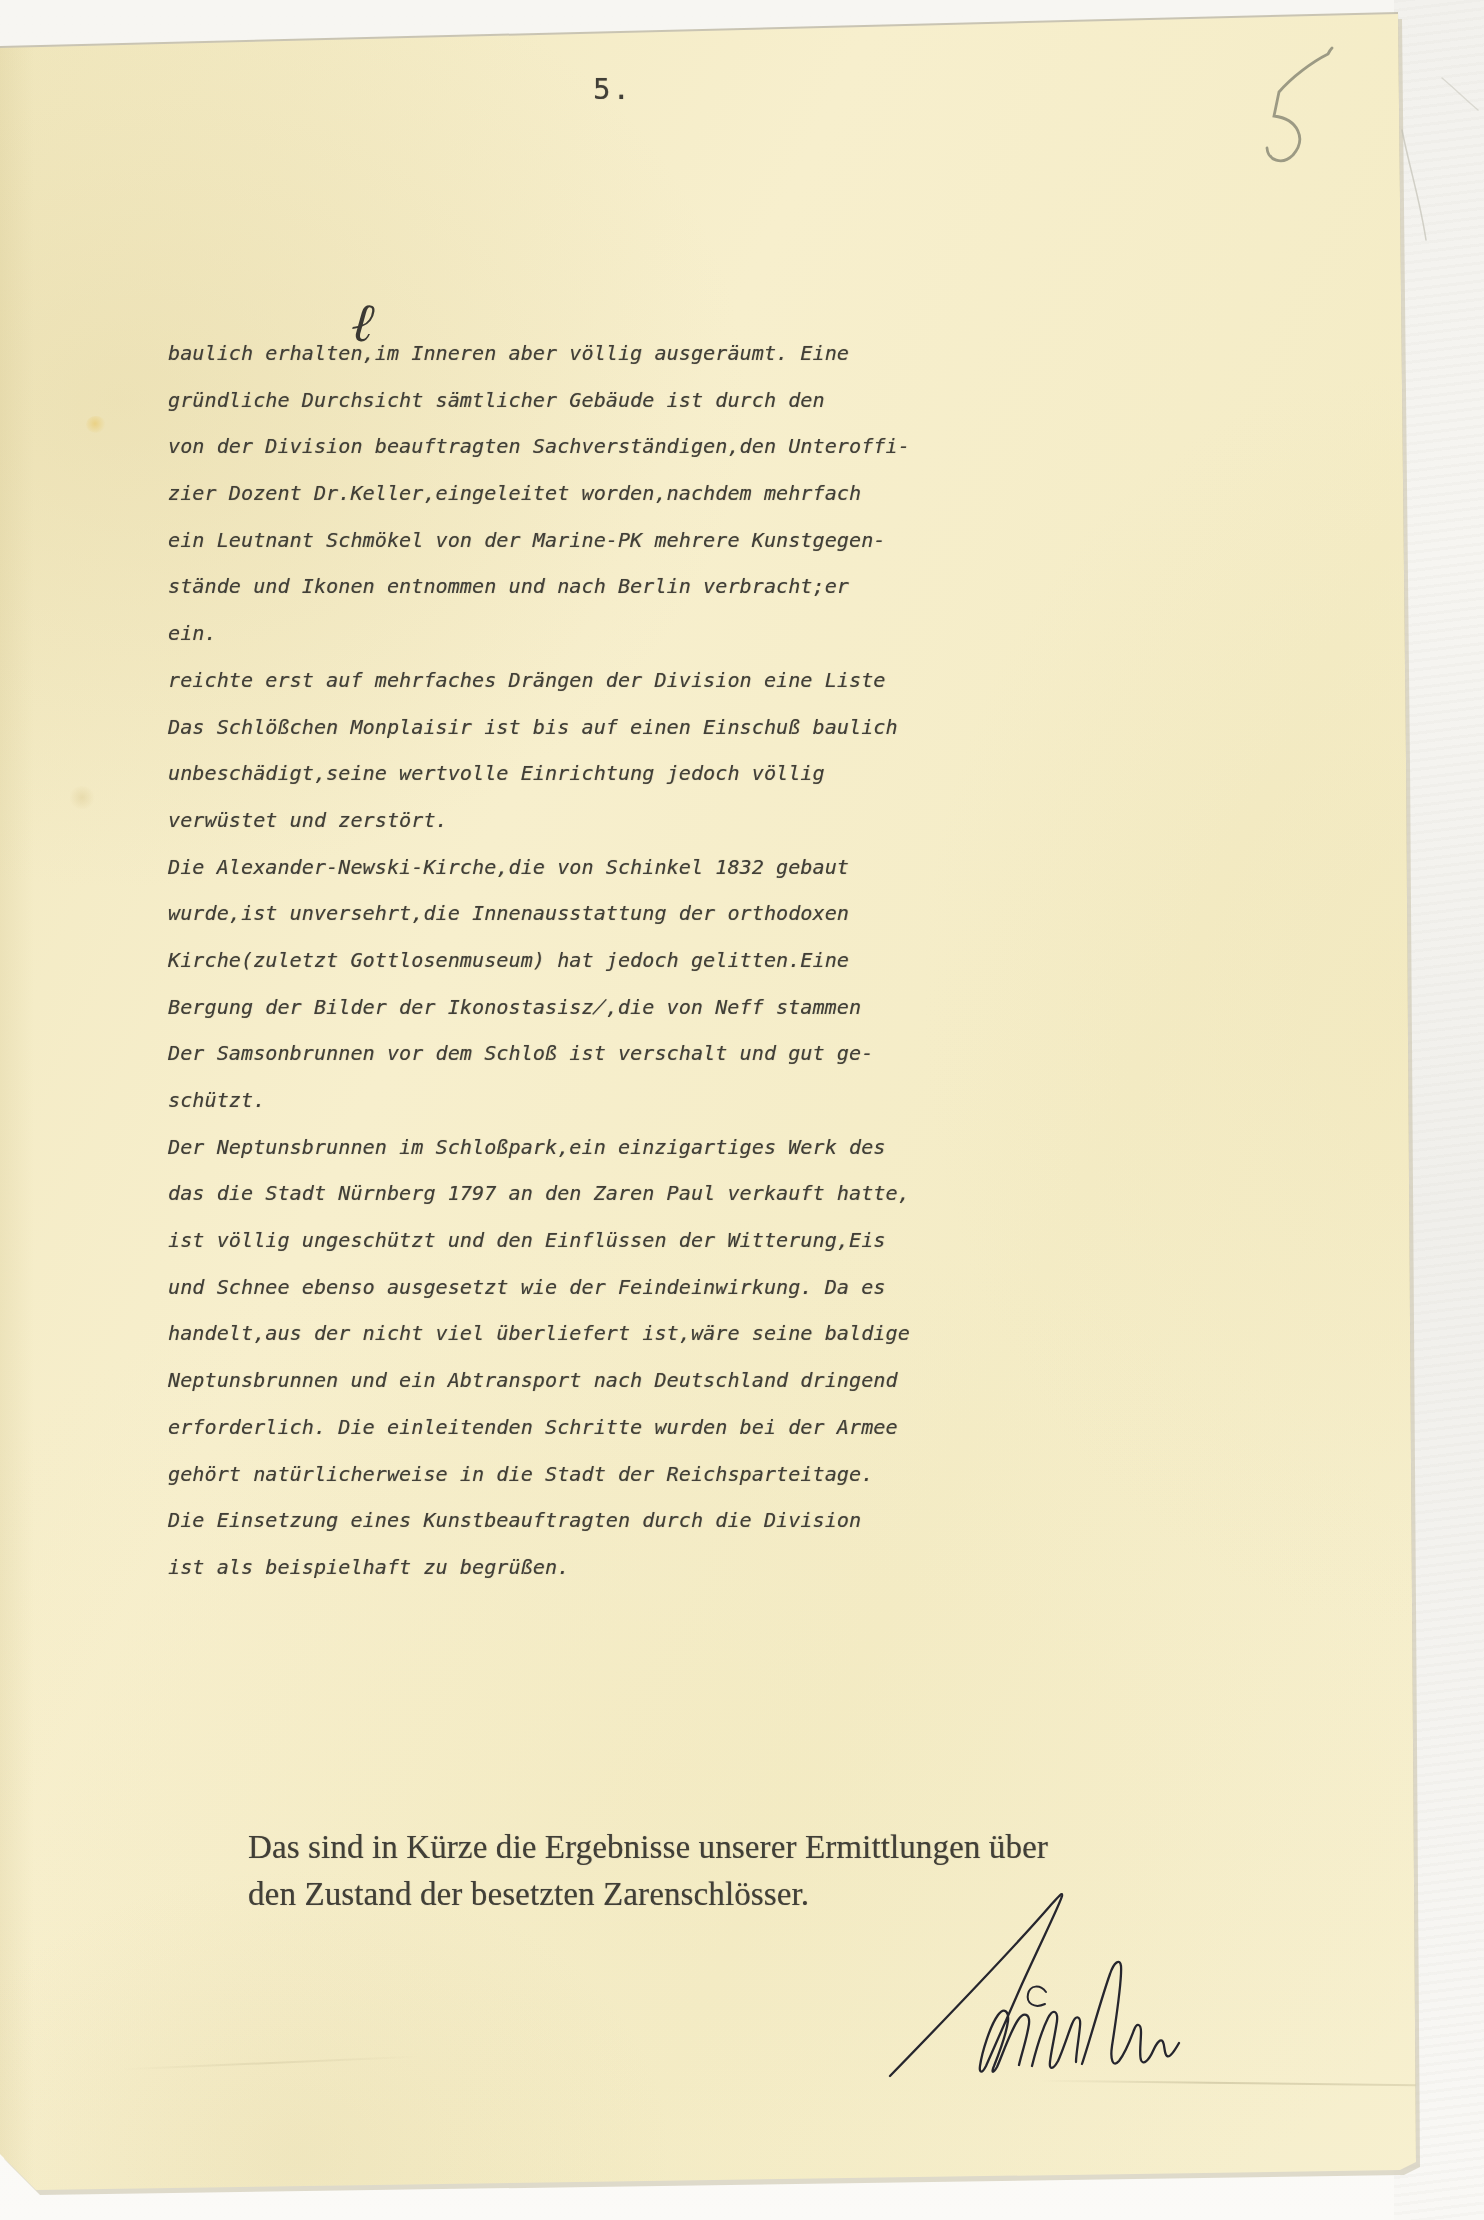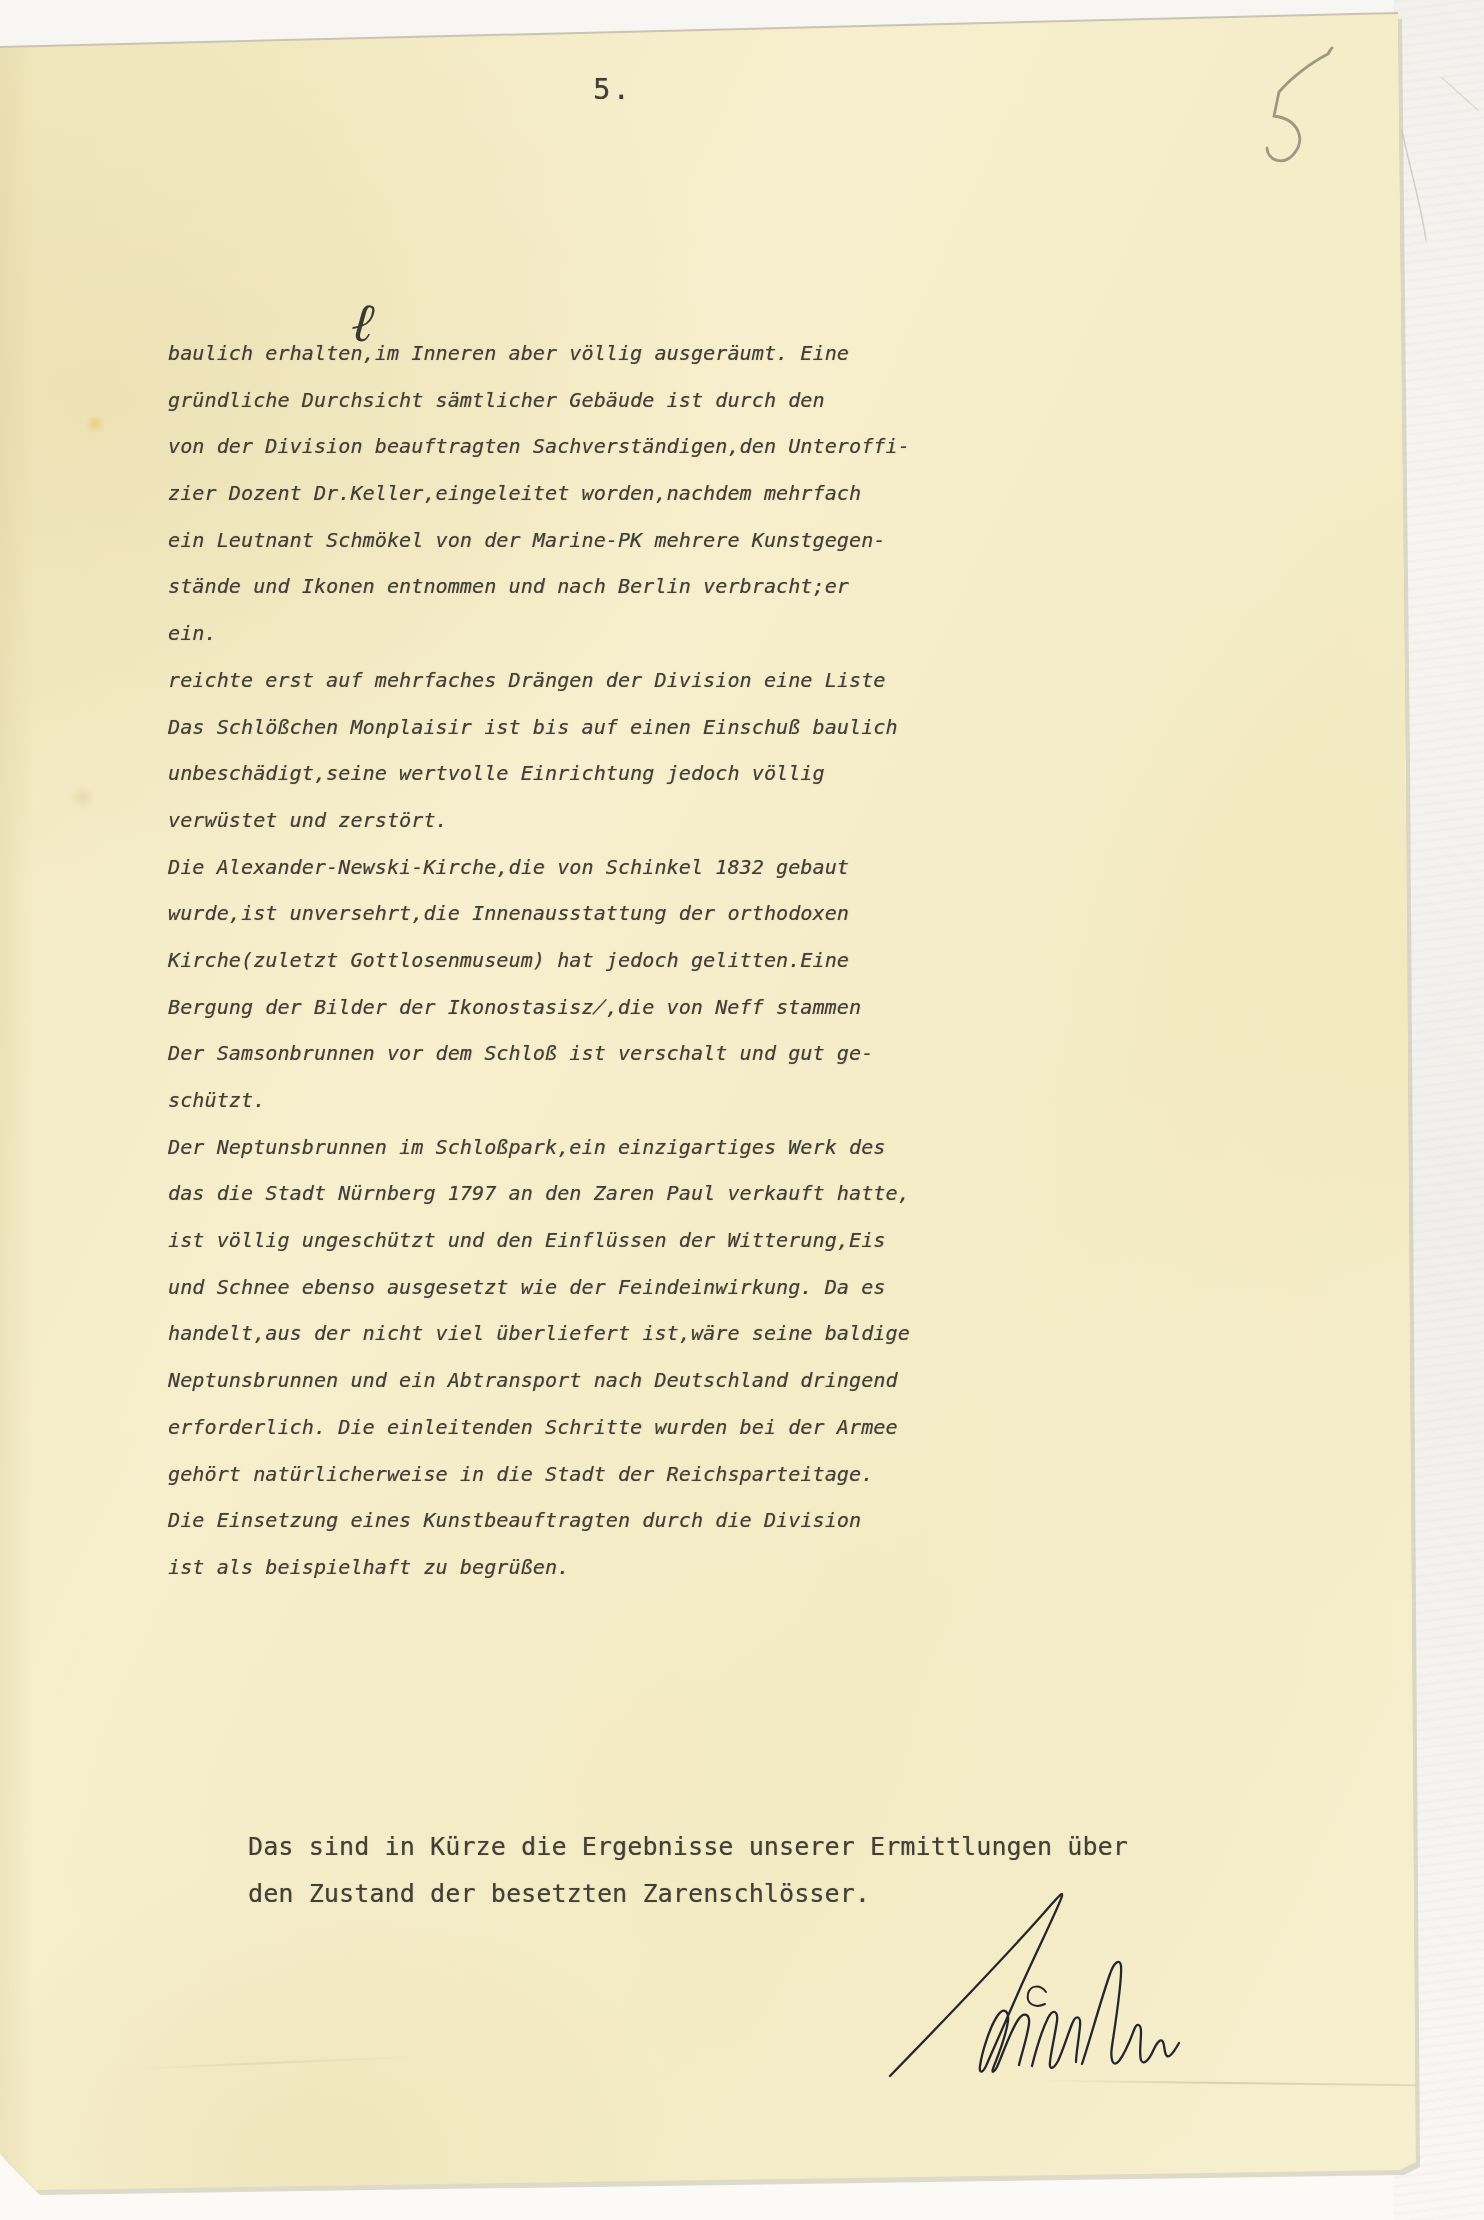--- a/index.html
+++ b/index.html
@@ -35,21 +35,21 @@
       radial-gradient(700px 900px at 95% 45%, rgba(235,222,170,.25), rgba(0,0,0,0) 70%),
       radial-gradient(1200px 800px at 45% 80%, rgba(240,230,185,.25), rgba(0,0,0,0) 70%),
       radial-gradient(500px 380px at 20% 97%, rgba(215,200,145,.20), rgba(0,0,0,0) 75%),
       linear-gradient(115deg,#f1e8bf 0%,#f7efcd 35%,#f4ecc6 65%,#f7f0d0 100%);
   }
   .typed{color:#413f37;text-shadow:0.3px 0.3px 0.8px rgba(62,60,52,.55);}
   .typed-page-number{
     position:absolute;left:593px;top:72px;font-size:29px;line-height:34px;letter-spacing:2px;
   }
   .body-block{position:absolute;left:168px;top:330px;font-size:20px;letter-spacing:.12px;font-style:italic;}
-  .closing-block{position:absolute;left:248px;top:1824px;font-size:25px;letter-spacing:.12px;}
+  .closing-block{position:absolute;left:248px;top:1824px;font-size:33px;letter-spacing:.12px;font-family:Liberation Serif, serif;}
   .tl{white-space:pre;height:46.7px;line-height:46.7px;}
   .correction{
     position:absolute;left:352px;top:296px;font-family:"DejaVu Serif","Liberation Serif",serif;
     font-style:italic;font-size:52px;line-height:52px;color:#3b3933;
     transform:rotate(6deg) scaleY(1.05);
   }
   .pencil-five{position:absolute;left:1252px;top:42px;width:90px;height:130px;}
   .sr{position:absolute;width:1px;height:1px;overflow:hidden;opacity:0;}
   .signature{position:absolute;left:870px;top:1880px;width:320px;height:200px;}
   .stray-marks{position:absolute;left:1390px;top:60px;width:94px;height:260px;}

